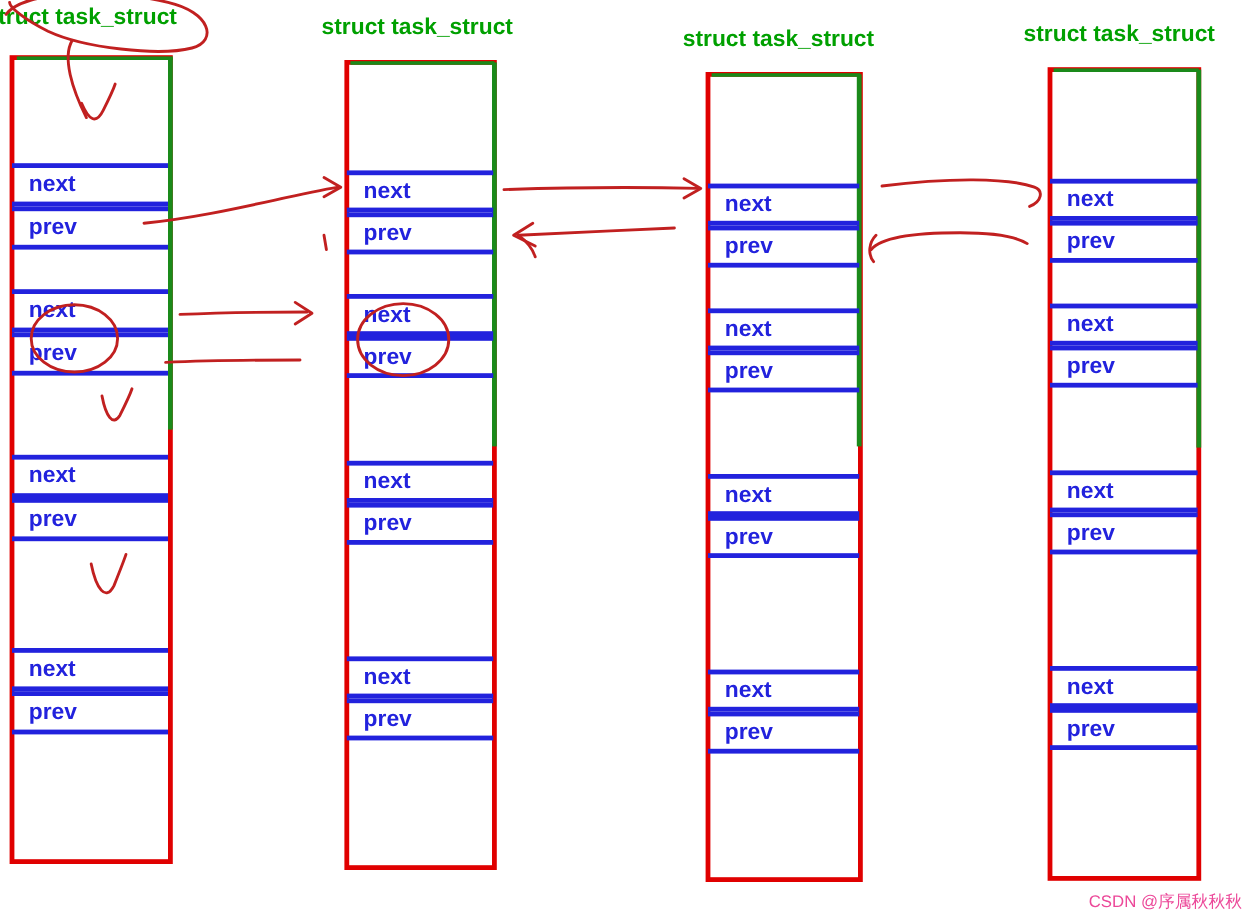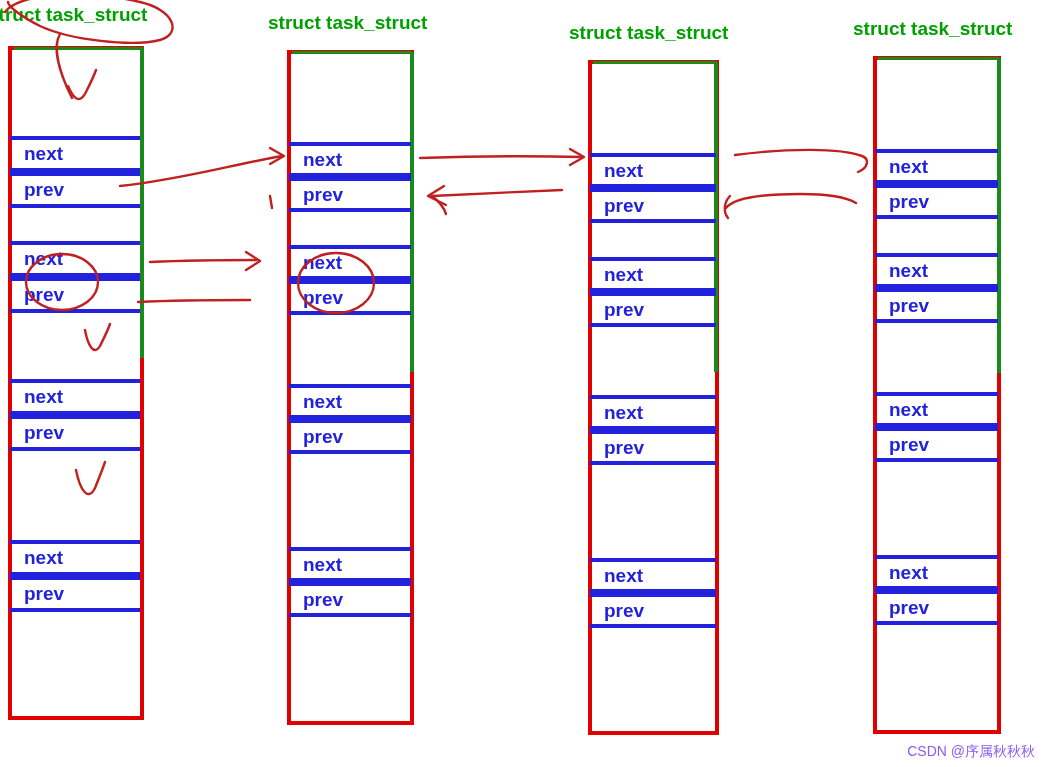--- a/index.html
+++ b/index.html
@@ -45,21 +45,21 @@
     font-size:19px;
     padding-left:14px;
     display:flex;
     align-items:center;
     background:transparent;
   }
   .watermark{
     position:absolute;
     right:10px;
     bottom:6px;
-    color:#8b5cf6;
+    color:#ec4899;
     font-size:14px;
     white-space:nowrap;
   }
   svg.overlay{position:absolute;left:0;top:0;width:1045px;height:767px;pointer-events:none;}
 </style>
 </head>
 <body>
 
 <div id="canvas"></div>
 

